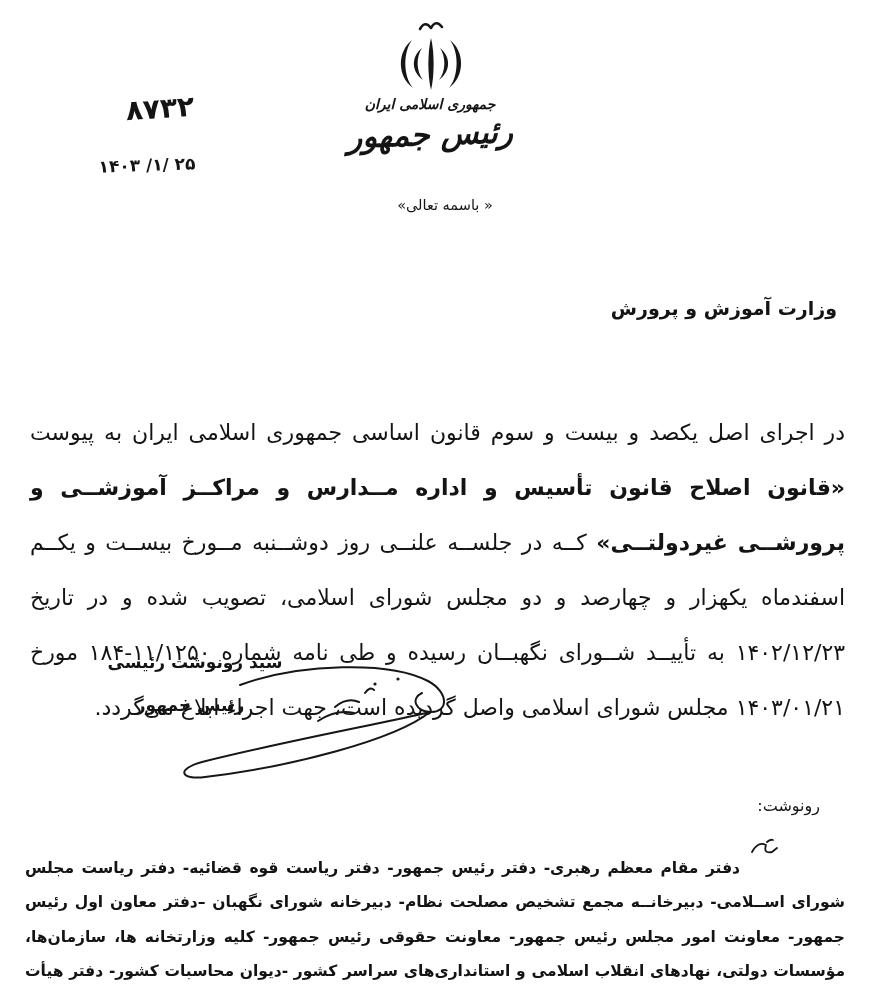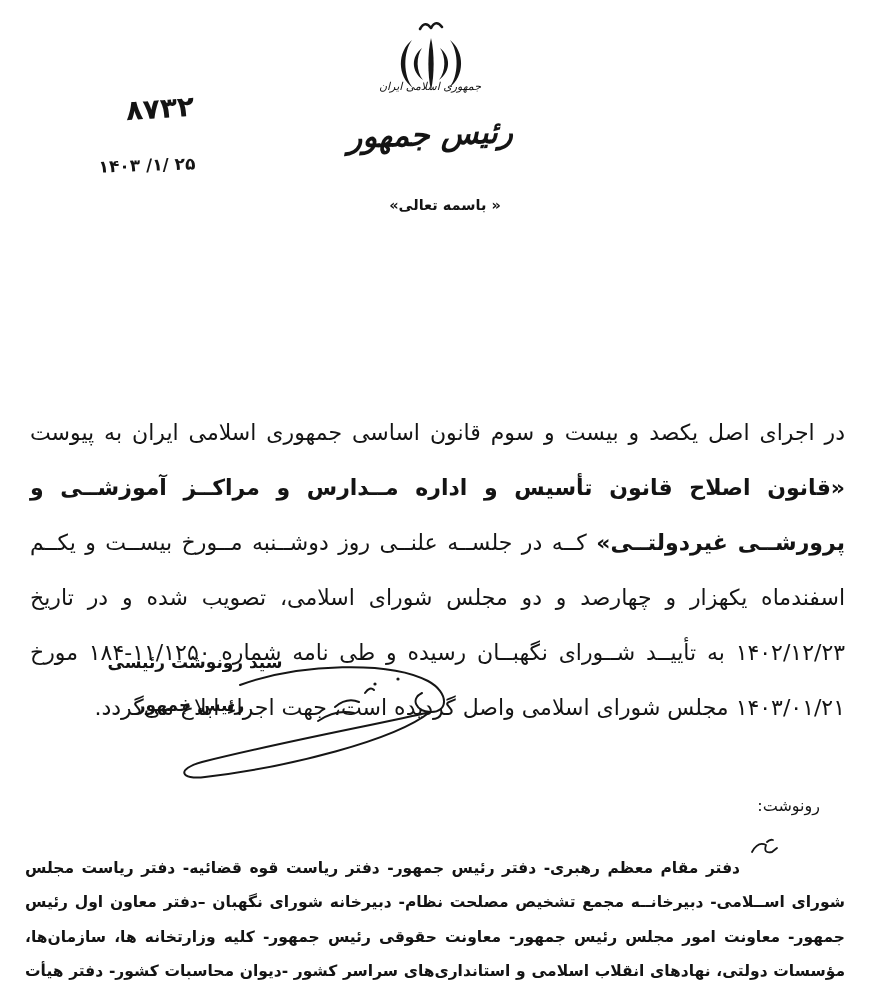--- a/index.html
+++ b/index.html
@@ -9,22 +9,22 @@
     margin:0 auto;
     background:#ffffff;
     color:#141414;
     font-family:"DejaVu Sans",sans-serif;
     overflow:hidden;
     direction:rtl;
   }
   
   .emblem{position:absolute;left:396px;top:18px;width:70px;height:76px;}
   .republic-title{
-    position:absolute;left:340px;top:80px;width:180px;
-    text-align:center;font-size:11px;font-style:italic;font-weight:normal;
+    position:absolute;left:340px;top:96px;width:180px;
+    text-align:center;font-size:14px;font-style:italic;font-weight:bold;
     white-space:nowrap;
   }
   .office-title{
     position:absolute;left:340px;top:116px;width:180px;
     text-align:center;font-size:31px;font-style:italic;font-weight:bold;
     white-space:nowrap;transform:rotate(-2deg);
   }
   
   .ref-number{
     position:absolute;left:100px;top:92px;width:120px;
@@ -32,21 +32,21 @@
     transform:rotate(-4deg);text-align:center;white-space:nowrap;
   }
   .ref-date{
     position:absolute;left:72px;top:155px;width:150px;
     font-size:17px;font-weight:bold;letter-spacing:2px;
     transform:rotate(-2deg);text-align:center;white-space:nowrap;
   }
   
   .basmala{
     position:absolute;left:375px;top:197px;width:140px;
-    text-align:center;font-size:14.5px;font-weight:bold;white-space:nowrap;
+    text-align:center;font-size:14.5px;font-weight:normal;white-space:nowrap;
   }
   
   .addressee{
     position:absolute;right:37px;top:297px;
     font-size:19px;font-weight:bold;white-space:nowrap;
   }
   
   .body-par{
     position:absolute;top:383px;right:29px;left:30px;
     font-size:22px;line-height:55px;
@@ -92,20 +92,21 @@
   </svg>
 
   <div class="republic-title">جمهوری اسلامی ایران</div>
   <div class="office-title">رئیس جمهور</div>
 
   <div class="ref-number">۸۷۳۲</div>
   <div class="ref-date" dir="ltr">۱۴۰۳ /۱/ ۲۵</div>
 
   <div class="basmala">« باسمه تعالی»</div>
 
+  <div class="addressee">وزارت آموزش و پرورش</div>
 
   <p class="body-par"><span>در اجرای اصل یکصد و بیست و سوم قانون اساسی جمهوری اسلامی ایران به پیوست </span><span class="bold">«قانون اصلاح قانون تأسیس و اداره مــدارس و مراکــز آموزشــی و پرورشــی غیردولتــی»</span><span> کــه در جلســه علنــی روز دوشــنبه مــورخ بیســت و یکــم اسفندماه یکهزار و چهارصد و دو مجلس شورای اسلامی، تصویب شده و در تاریخ ۱۴۰۲/۱۲/۲۳ به تأییــد شــورای نگهبــان رسیده و طی نامه شماره ۱۱/۱۲۵۰-۱۸۴ مورخ ۱۴۰۳/۰۱/۲۱ مجلس شورای اسلامی واصل گردیده است، جهت اجراء ابلاغ می‌گردد.</span></p>
 
   <div class="sig-name">سید رونوشت رئیسی</div>
   <div class="sig-title">رئیس جمهور</div>
   <svg class="sig-scribble" viewBox="0 0 300 135" aria-hidden="true">
     <path class="ink" stroke-width="2" d="M 80,30 C 140,8 230,6 268,26 C 290,38 288,58 270,57 C 256,56 250,44 262,38"></path>
     <path class="ink" stroke-width="2" d="M 270,57 C 235,85 130,112 45,122 C 20,125 16,114 42,107 C 130,85 225,68 270,57"></path>
     <path class="ink" stroke-width="2" d="M 175,52 q 12,-10 24,-5"></path>
     <path class="ink" stroke-width="2" d="M 158,66 q 18,-12 36,-8"></path>

